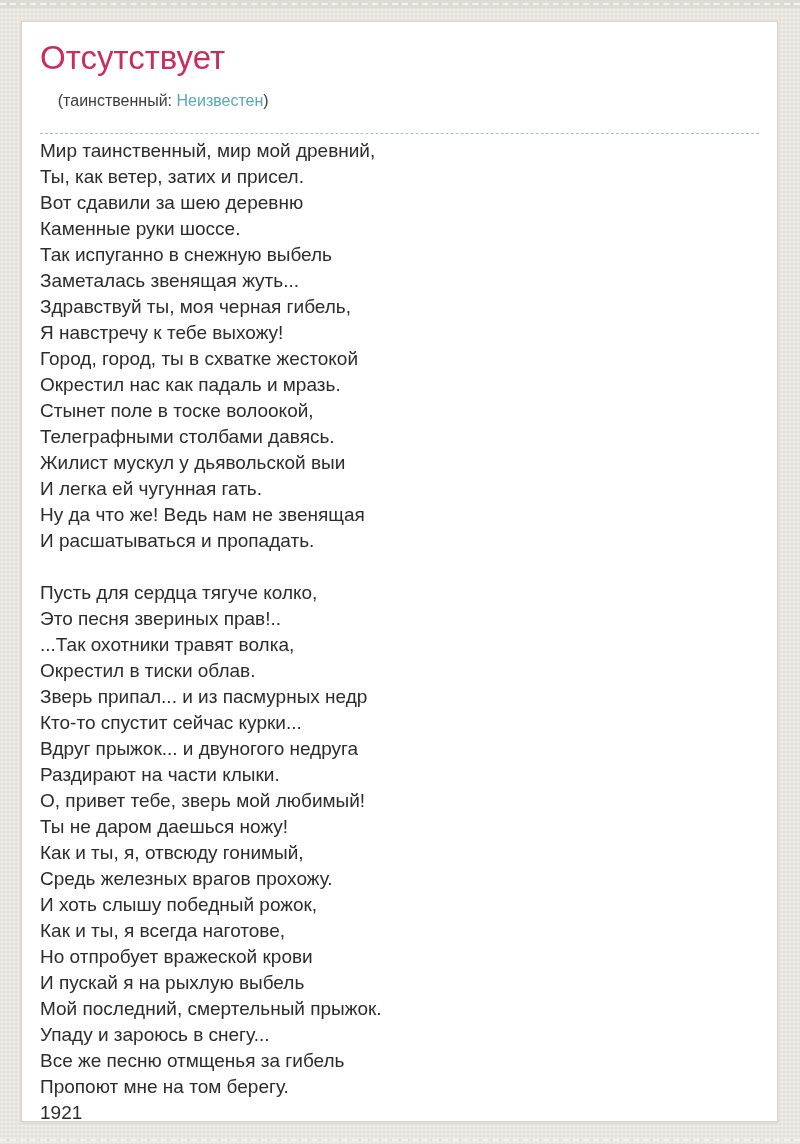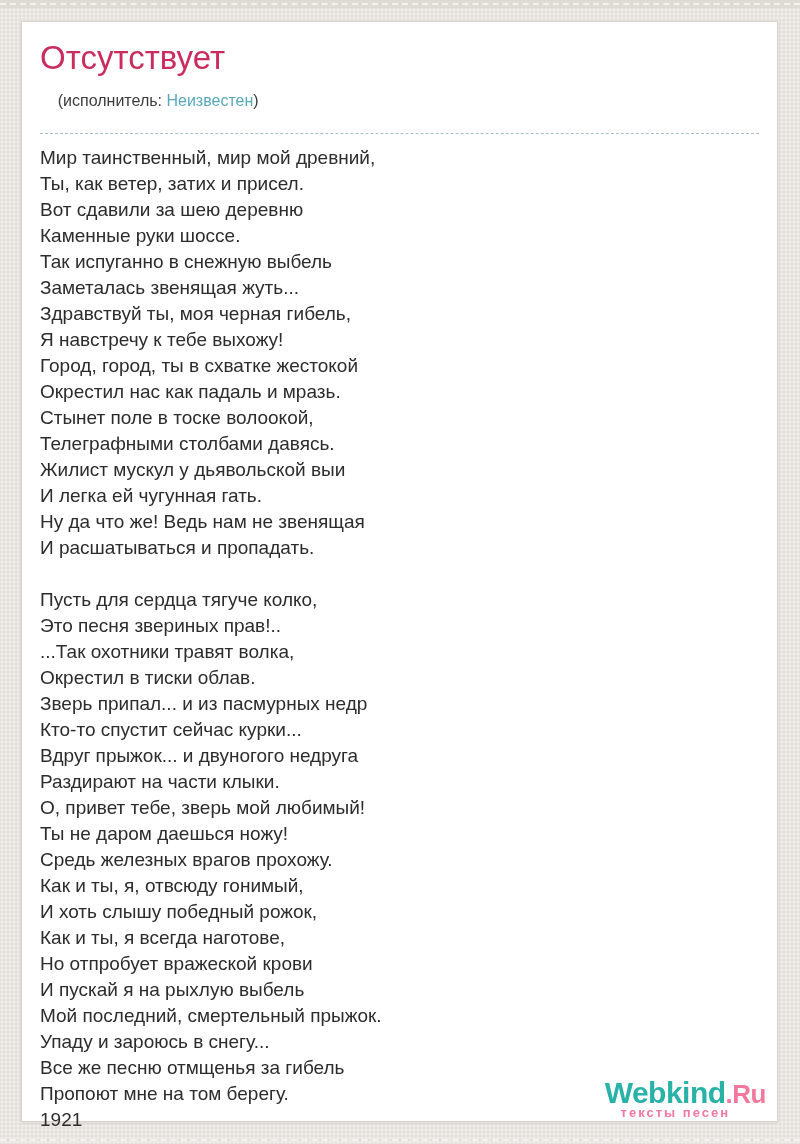--- a/index.html
+++ b/index.html
@@ -63,21 +63,21 @@
     white-space: pre;
     padding-bottom: 4px;
     border-bottom: 1px dashed #a8bfca;
   }
   .artist-line a {
     color: #57a8b8;
     text-decoration: none;
     cursor: pointer;
   }
   .lyrics-wrap {
-    margin-top: 11px;
+    margin-top: 4px;
     font-size: 19px;
     line-height: 26px;
     color: #2c2c2c;
   }
   .lyrics-wrap .line {
     height: 26px;
     white-space: pre;
   }
   .logo {
     position: absolute;
@@ -110,21 +110,21 @@
 <body>
 
 <div class="top-band"></div>
 <div class="top-dashes"></div>
 
 <div class="card">
 
   <h1 class="song-title">Отсутствует</h1>
 
   <div class="artist-line">
-    <span>(исполнитель: </span><a>Неизвестен</a><span>)</span>
+    <span>(таинственный: </span><a>Неизвестен</a><span>)</span>
   </div>
 
   <div class="lyrics-wrap">
     <div>
         <div class="line">Мир таинственный, мир мой древний,</div>
         <div class="line">Ты, как ветер, затих и присел.</div>
         <div class="line">Вот сдавили за шею деревню</div>
         <div class="line">Каменные руки шоссе.</div>
         <div class="line">Так испуганно в снежную выбель</div>
         <div class="line">Заметалась звенящая жуть...</div>
@@ -142,36 +142,30 @@
         <div class="line">Пусть для сердца тягуче колко,</div>
         <div class="line">Это песня звериных прав!..</div>
         <div class="line">...Так охотники травят волка,</div>
         <div class="line">Окрестил в тиски облав.</div>
         <div class="line">Зверь припал... и из пасмурных недр</div>
         <div class="line">Кто-то спустит сейчас курки...</div>
         <div class="line">Вдруг прыжок... и двуногого недруга</div>
         <div class="line">Раздирают на части клыки.</div>
         <div class="line">О, привет тебе, зверь мой любимый!</div>
         <div class="line">Ты не даром даешься ножу!</div>
+        <div class="line">Как и ты, я, отвсюду гонимый,</div>
         <div class="line">Средь железных врагов прохожу.</div>
-        <div class="line">Как и ты, я, отвсюду гонимый,</div>
         <div class="line">И хоть слышу победный рожок,</div>
         <div class="line">Как и ты, я всегда наготове,</div>
         <div class="line">Но отпробует вражеской крови</div>
         <div class="line">И пускай я на рыхлую выбель</div>
         <div class="line">Мой последний, смертельный прыжок.</div>
         <div class="line">Упаду и зароюсь в снегу...</div>
         <div class="line">Все же песню отмщенья за гибель</div>
         <div class="line">Пропоют мне на том берегу.</div>
       </div>
     <div class="line">1921</div>
   </div>
 
-  <a class="logo">
-    <div class="wordmark">
-      <span class="main">Webkind</span><span class="domain">.Ru</span>
-    </div>
-    <div class="tagline">тексты песен</div>
-  </a>
 
 </div>
 
 <div class="bottom-dashes"></div>
 
 </body></html>

